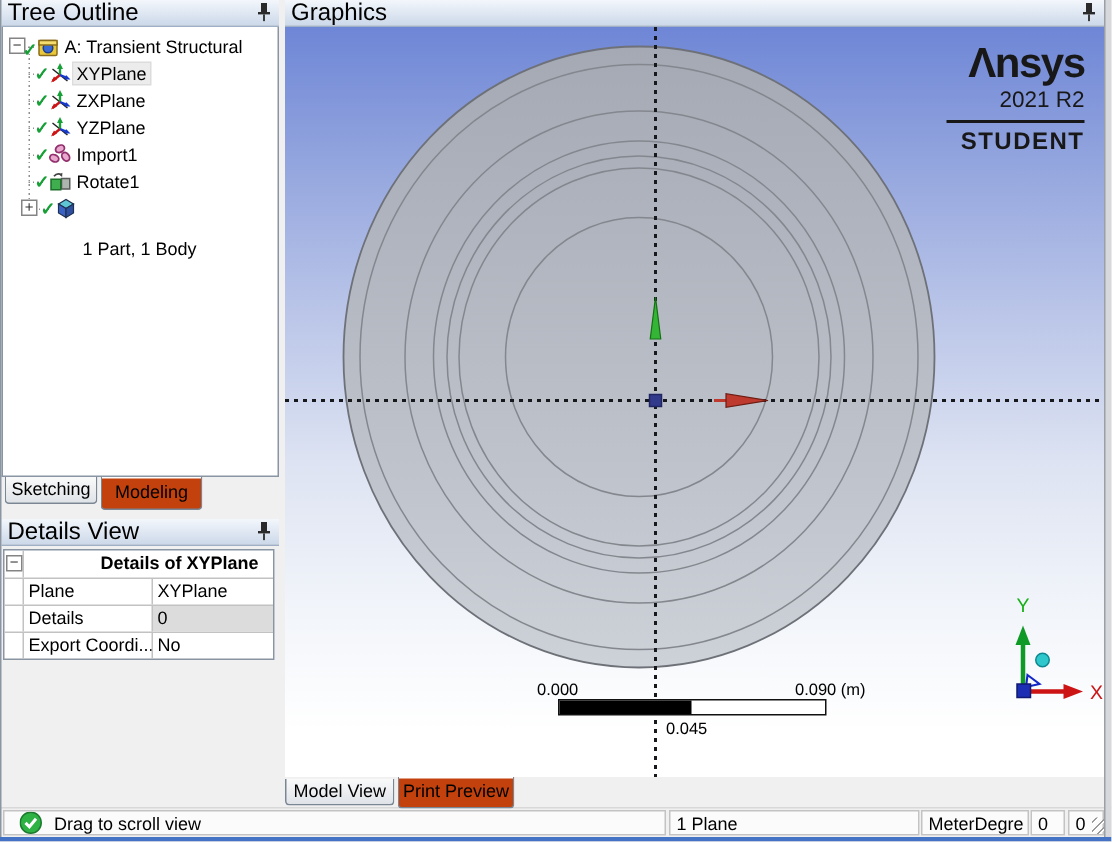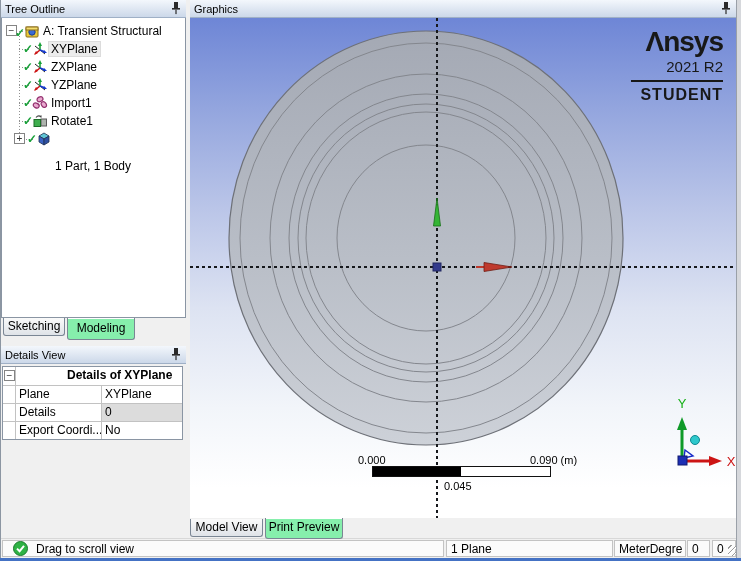--- a/index.html
+++ b/index.html
@@ -2,41 +2,41 @@
 <html><head>
 <meta charset="utf-8">
 <style>
   * { margin:0; padding:0; box-sizing:border-box; }
   html,body { width:741px; height:561px; overflow:hidden; }
   body { position:relative; background:#f0f0f0; font-family:"Liberation Sans",sans-serif; font-size:12px; color:#000; }
 
   
   .pane-hdr { position:absolute; height:18px; background:linear-gradient(#f3f7fc,#ccd8e9);
               border-bottom:1px solid #9fb0c6; display:flex; align-items:center; padding:0 4px; }
-  .pane-hdr .ttl { flex:1; font-size:11px; }
+  .pane-hdr .ttl { flex:1; font-size:16px; }
   .pinbtn { width:12px; height:14px; display:flex; align-items:center; justify-content:center; cursor:pointer; }
 
   
   #tree-hdr { left:1px; top:0; width:185px; }
   #tree-box { position:absolute; left:1px; top:18px; width:185px; height:300px; background:#fff;
               border:1px solid #8a95a3; border-top:none; }
   .trow { position:absolute; left:0; width:100%; height:18px; }
   .chk  { position:absolute; top:2px; color:#18a038; font-weight:bold; font-size:12px; }
   .ic   { position:absolute; top:1px; }
   .lbl  { position:absolute; top:2px; white-space:nowrap; font-size:12px; }
   .lbl-hl { background:#ececec; outline:1px solid #dcdcdc; padding:0 2px; }
   .ebox { position:absolute; width:11px; height:11px; border:1px solid #848484; background:#fff;
           font-size:10px; line-height:9px; text-align:center; color:#333; cursor:pointer; }
   .dotv { position:absolute; width:1px; background:repeating-linear-gradient(180deg,#909090 0 1px,transparent 1px 3px); }
   .doth { position:absolute; height:1px; background:repeating-linear-gradient(90deg,#909090 0 1px,transparent 1px 3px); }
 
   
   .btab { position:absolute; border:1px solid #7a8694; border-top:none; border-radius:0 0 3px 3px;
           background:linear-gradient(#fafafa,#dfe3e8); text-align:center; font-size:12px; cursor:pointer; }
-  .btab.active { background:#86efac; z-index:2; box-shadow:0 1px 0 #fff inset; }
+  .btab.active { background:#c2410c; z-index:2; box-shadow:0 1px 0 #fff inset; }
 
   
   #dv-hdr { left:1px; top:346px; width:185px; }
   #dv-table { position:absolute; left:2px; top:366px; width:181px; background:#fff; border:1px solid #8a95a3; }
   .dvrow { display:flex; height:18px; border-top:1px solid #c2c2c2; }
   .dvrow:first-child { border-top:none; }
   .dv-gut { width:13px; border-right:1px solid #c2c2c2; position:relative; }
   .dv-lab { width:86px; border-right:1px solid #c2c2c2; padding:1px 3px; overflow:hidden; white-space:nowrap; }
   .dv-val { flex:1; padding:1px 3px; overflow:hidden; white-space:nowrap; }
   .dv-head { font-weight:bold;margin-left:48px; }

